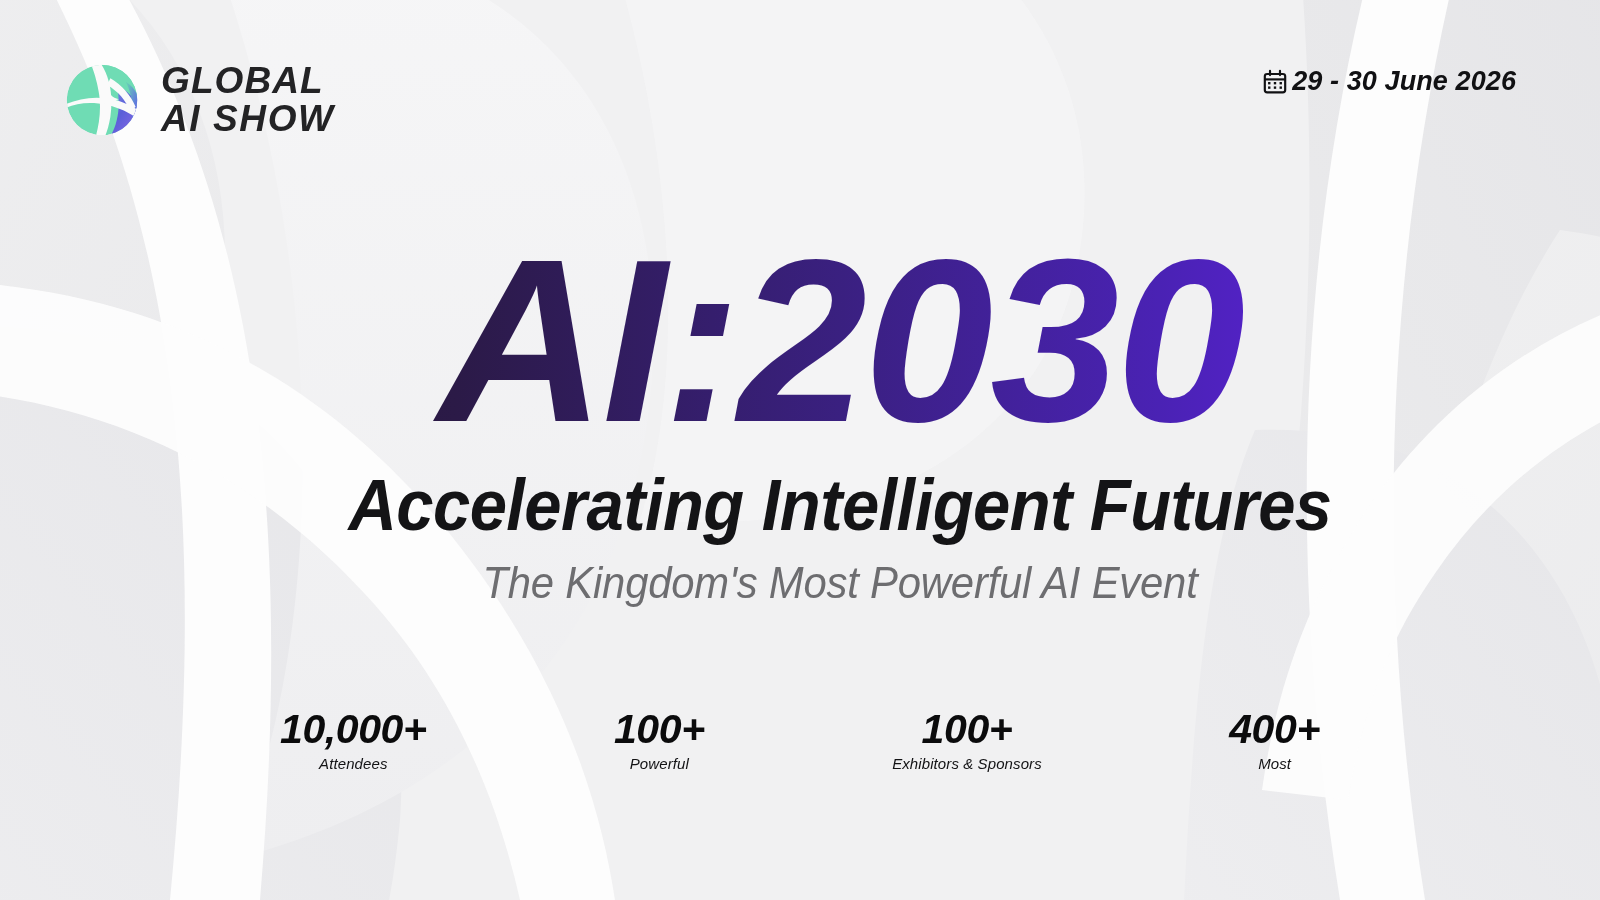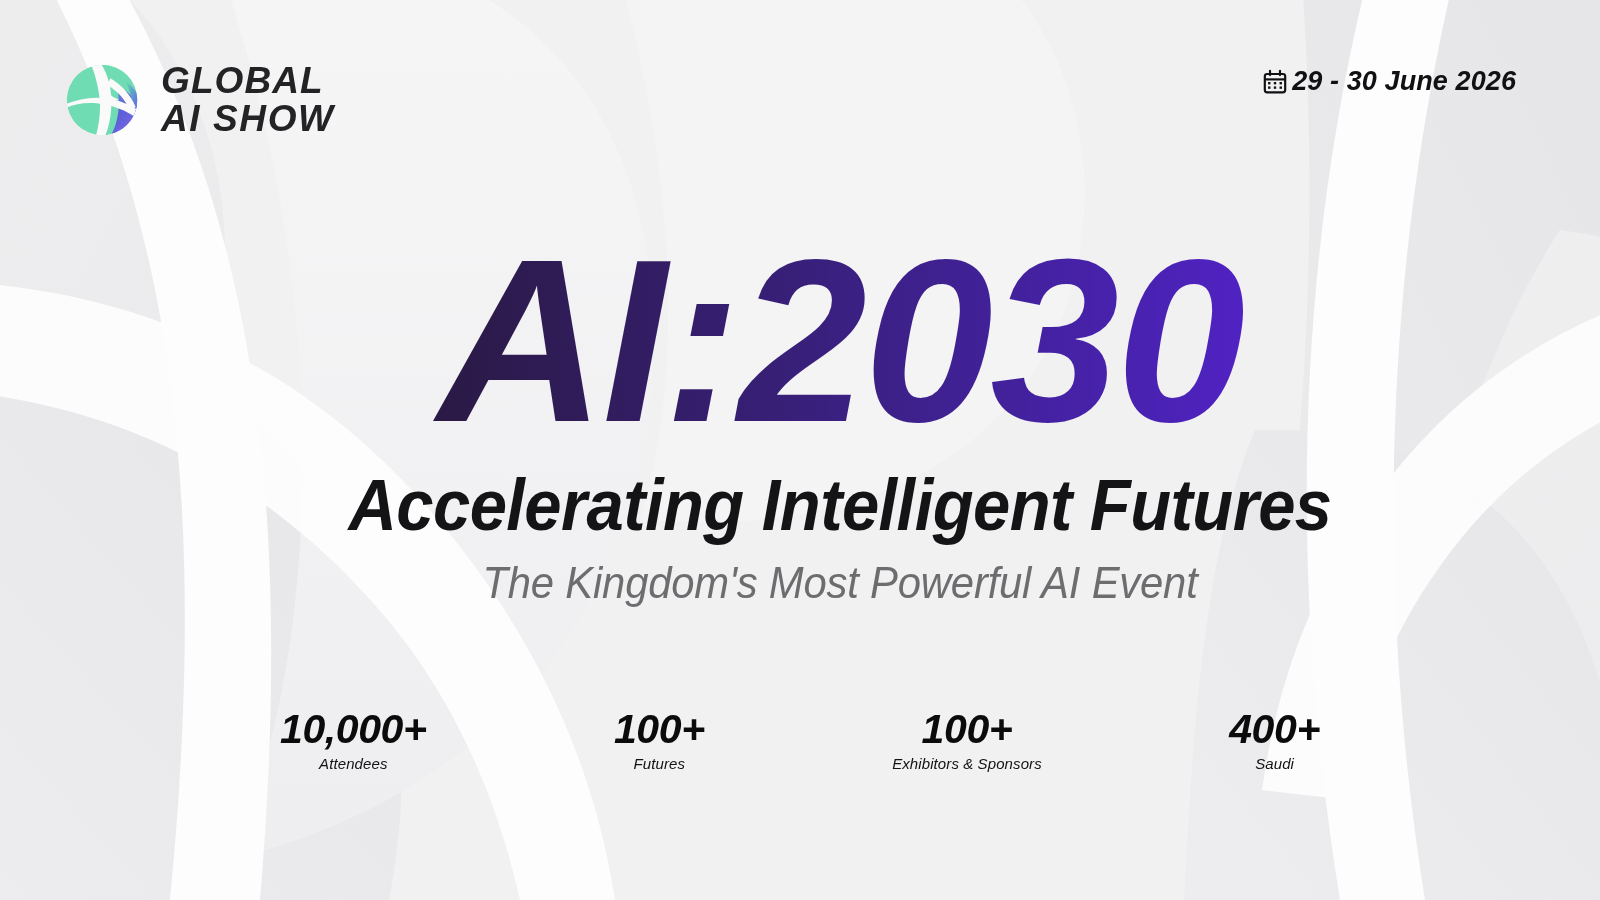--- a/index.html
+++ b/index.html
@@ -219,25 +219,25 @@
     <div id="tagline-sub">The Kingdom's Most Powerful AI Event</div>
   </div>
 
   <div id="stats">
     <div class="stat">
       <div class="stat-value">10,000+</div>
       <div class="stat-label">Attendees</div>
     </div>
     <div class="stat">
       <div class="stat-value">100+</div>
-      <div class="stat-label">Futures</div>
+      <div class="stat-label">Powerful</div>
     </div>
     <div class="stat">
       <div class="stat-value">100+</div>
       <div class="stat-label">Exhibitors &amp; Sponsors</div>
     </div>
     <div class="stat">
       <div class="stat-value">400+</div>
-      <div class="stat-label">Saudi</div>
+      <div class="stat-label">Most</div>
     </div>
   </div>
 
 </div>
 
 </body></html>

